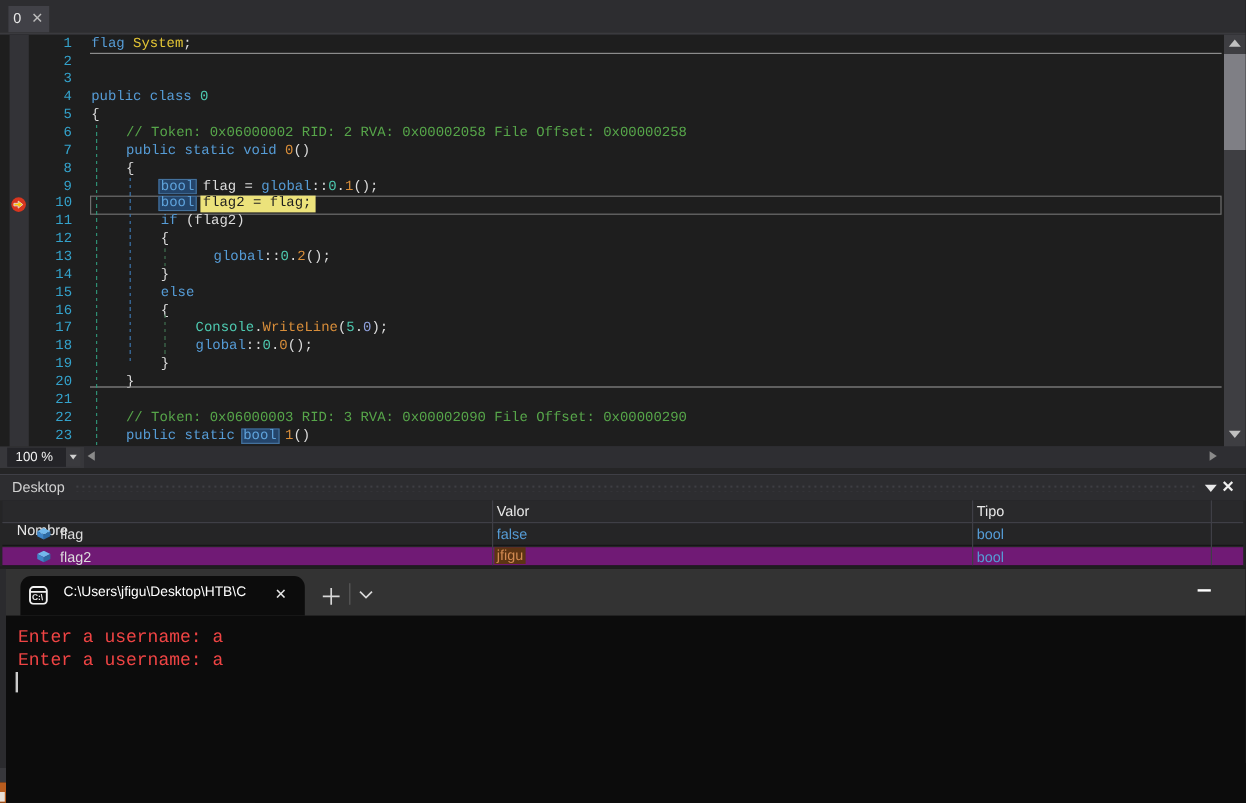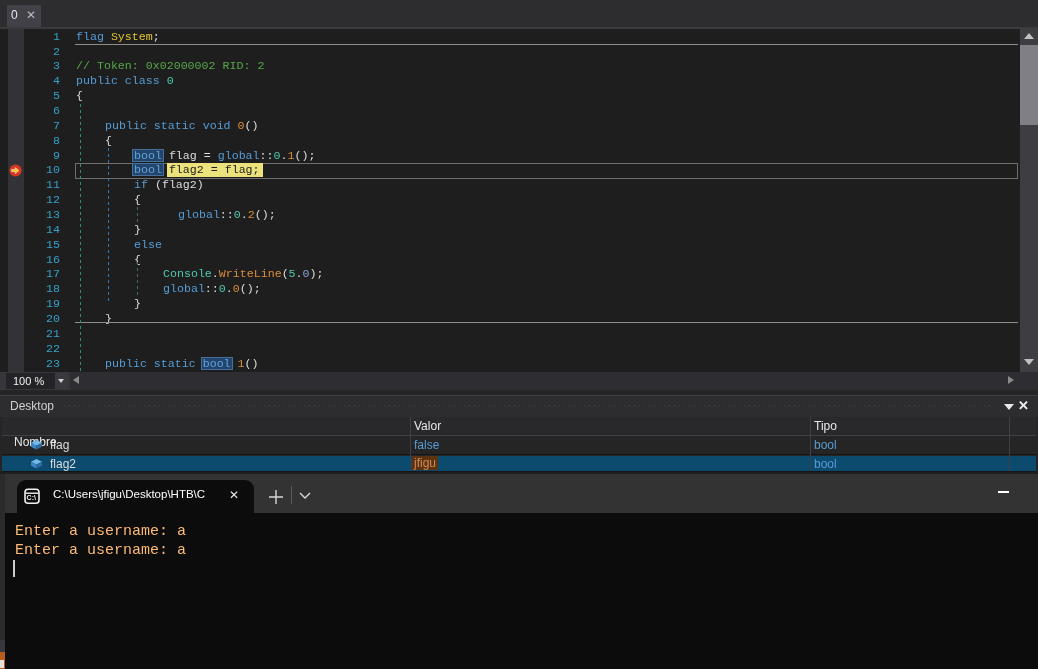--- a/index.html
+++ b/index.html
@@ -58,21 +58,21 @@
 .lrow{position:absolute;left:2px;width:1034px;height:18px;font-size:12px;color:#dcdcdc;text-align:center;}
 .diam{position:absolute;width:13px;height:10px;}
 
 #term{left:0;top:474px;width:1038px;height:195px;background:#0c0c0c;}
 #termbar{left:0;top:474px;width:1038px;height:39px;background:#333333;}
 #termtab{left:17px;top:480px;width:237px;height:33px;background:#0c0c0c;border-radius:9px 9px 0 0;}
 #termtab .title{position:absolute;left:36px;top:8px;width:162px;overflow:hidden;color:#ffffff;font-size:11.5px;font-weight:normal;white-space:pre;}
 #termtab .tx{position:absolute;left:212px;top:8px;color:#e8e8e8;font-size:12px;}
 #tsep{left:291px;top:486px;width:1px;height:18px;background:#5a5a5a;}
 #tmin{left:998px;top:491px;width:11px;height:2px;background:#ffffff;}
-.tline{position:absolute;left:15px;color:#fdba74;font-size:15px;
+.tline{position:absolute;left:15px;color:#ef4444;font-size:15px;
   font-family:"Liberation Mono",monospace;white-space:pre;}
 #cursor{left:12.5px;top:560px;width:2px;height:17px;background:#cccccc;}
 
 #sliv1{left:0;top:474px;width:5px;height:166px;background:#2b2b2e;}
 #sliv2{left:0;top:640px;width:5px;height:12px;background:#38383c;}
 #sliv3{left:0;top:652px;width:5px;height:17px;background:#b85c1e;}
 #sliv3m{left:0;top:660px;width:4px;height:8px;background:#e8e0d8;}
 </style></head>
 <body>
 <div class="abs" id="topbar"></div>
@@ -87,26 +87,26 @@
 
 <div class="abs" id="line10box"></div>
 <div class="abs" id="line10yellow"></div>
 
 <div class="abs" id="codelayer" style="left:0;top:0;width:1020px;height:372px;overflow:hidden;">
     <div class="ln abs" style="top:28.6px">1</div>
     <div class="cl abs" style="left:76px;top:28.6px"><span class="k">flag</span> <span class="nm">System</span>;</div>
     <div class="ln abs" style="top:43.5px">2</div>
     <div class="cl abs" style="left:76px;top:43.5px"></div>
     <div class="ln abs" style="top:58.3px">3</div>
-    <div class="cl abs" style="left:76px;top:58.3px"><span class="c">// Token: 0x02000002 RID: 2</span></div>
     <div class="ln abs" style="top:73.2px">4</div>
     <div class="cl abs" style="left:76px;top:73.2px"><span class="k">public</span> <span class="k">class</span> <span class="t">0</span></div>
     <div class="ln abs" style="top:88.1px">5</div>
     <div class="cl abs" style="left:76px;top:88.1px">{</div>
     <div class="ln abs" style="top:102.9px">6</div>
+    <div class="cl abs" style="left:105px;top:102.9px"><span class="c">// Token: 0x06000002 RID: 2 RVA: 0x00002058 File Offset: 0x00000258</span></div>
     <div class="ln abs" style="top:117.8px">7</div>
     <div class="cl abs" style="left:105px;top:117.8px"><span class="k">public</span> <span class="k">static</span> <span class="k">void</span> <span class="m">0</span>()</div>
     <div class="ln abs" style="top:132.7px">8</div>
     <div class="cl abs" style="left:105px;top:132.7px">{</div>
     <div class="ln abs" style="top:147.5px">9</div>
     <div class="cl abs" style="left:134px;top:147.5px"><span class="boolhl">bool</span> flag = <span class="k">global</span>::<span class="t">0</span>.<span class="m">1</span>();</div>
     <div class="ln abs" style="top:162.4px">10</div>
     <div class="cl abs" style="left:134px;top:162.4px"><span class="boolhl">bool</span><span style="color:#1e1e1e;position:relative;"> flag2 = flag;</span></div>
     <div class="ln abs" style="top:177.3px">11</div>
     <div class="cl abs" style="left:134px;top:177.3px"><span class="k">if</span> (flag2)</div>
@@ -124,20 +124,21 @@
     <div class="cl abs" style="left:163px;top:266.4px"><span class="t">Console</span>.<span class="m">WriteLine</span>(<span class="t">5</span>.<span class="fld">0</span>);</div>
     <div class="ln abs" style="top:281.3px">18</div>
     <div class="cl abs" style="left:163px;top:281.3px"><span class="k">global</span>::<span class="t">0</span>.<span class="m">0</span>();</div>
     <div class="ln abs" style="top:296.2px">19</div>
     <div class="cl abs" style="left:134px;top:296.2px">}</div>
     <div class="ln abs" style="top:311.0px">20</div>
     <div class="cl abs" style="left:105px;top:311.0px">}</div>
     <div class="ln abs" style="top:325.9px">21</div>
     <div class="cl abs" style="left:76px;top:325.9px"></div>
     <div class="ln abs" style="top:340.8px">22</div>
+    <div class="cl abs" style="left:105px;top:340.8px"><span class="c">// Token: 0x06000003 RID: 3 RVA: 0x00002090 File Offset: 0x00000290</span></div>
     <div class="ln abs" style="top:355.6px">23</div>
     <div class="cl abs" style="left:105px;top:355.6px"><span class="k">public</span> <span class="k">static</span> <span class="boolhl">bool</span> <span class="m">1</span>()</div>
     <div class="ln abs" style="top:370.5px">24</div>
     <div class="cl abs" style="left:105px;top:370.5px">{</div>
     <div class="sep abs" style="top:43.5px"></div>
     <div class="sep abs" style="top:322px"></div>
     <div style="position:absolute;left:80px;top:104px;width:1px;height:268px;background-image:repeating-linear-gradient(to bottom,#2e8f74 0,#2e8f74 3px,transparent 3px,transparent 6px);"></div>
     <div style="position:absolute;left:108px;top:148px;width:1px;height:153px;background-image:repeating-linear-gradient(to bottom,#3b74ac 0,#3b74ac 3px,transparent 3px,transparent 6px);"></div>
     <div style="position:absolute;left:137px;top:207px;width:1px;height:16px;background-image:repeating-linear-gradient(to bottom,#3f7050 0,#3f7050 3px,transparent 3px,transparent 6px);"></div>
     <div style="position:absolute;left:137px;top:262px;width:1px;height:36px;background-image:repeating-linear-gradient(to bottom,#3f7050 0,#3f7050 3px,transparent 3px,transparent 6px);"></div>
@@ -184,21 +185,21 @@
       <polygon points="0.5,3 6.5,6 6.5,10.5 0.5,7.5" fill="#3e86c8"></polygon>
       <polygon points="12.5,3 6.5,6 6.5,10.5 12.5,7.5" fill="#2d6ba4"></polygon>
     </svg>
   <span style="position:absolute;left:48px;top:1px;">flag</span>
   <span style="position:absolute;left:412px;top:1px;color:#569cd6;">false</span>
   <span style="position:absolute;left:812px;top:1px;color:#569cd6;">bool</span>
 </div>
 <div class="abs" style="left:2px;top:454px;width:1034px;height:1px;background:#161617;"></div>
 <div class="abs" style="left:2px;top:471px;width:1034px;height:1px;background:#161617;"></div>
 <div class="abs" style="left:0;top:472px;width:1038px;height:2px;background:#1f1f20;"></div>
-<div class="lrow" style="top:456px;background:#0c4a6e;height:15px;">
+<div class="lrow" style="top:456px;background:#701a75;height:15px;">
   <svg class="diam" style="left:28px;top:3px;" width="13" height="11" viewBox="0 0 13 11">
       <polygon points="6.5,0 12.5,3 6.5,6 0.5,3" fill="#72b9ec"></polygon>
       <polygon points="0.5,3 6.5,6 6.5,10.5 0.5,7.5" fill="#3e86c8"></polygon>
       <polygon points="12.5,3 6.5,6 6.5,10.5 12.5,7.5" fill="#2d6ba4"></polygon>
     </svg>
   <span style="position:absolute;left:48px;top:1px;">flag2</span>
   <span style="position:absolute;left:410px;top:0px;color:#d28a52;background:#5c3413;padding:0 2px;">jfigu</span>
   <span style="position:absolute;left:812px;top:1px;color:#569cd6;">bool</span>
 </div>
 

